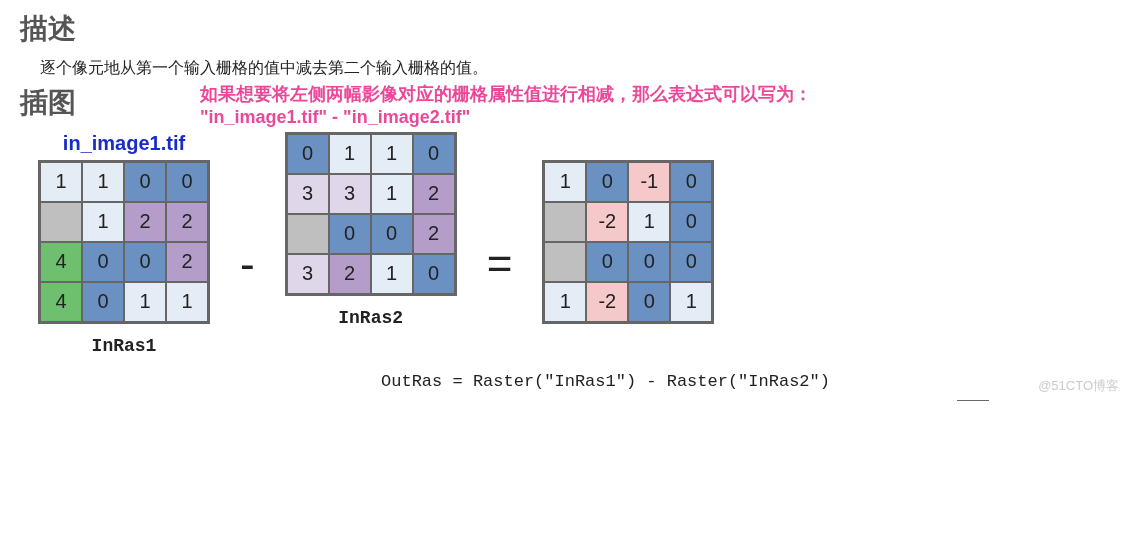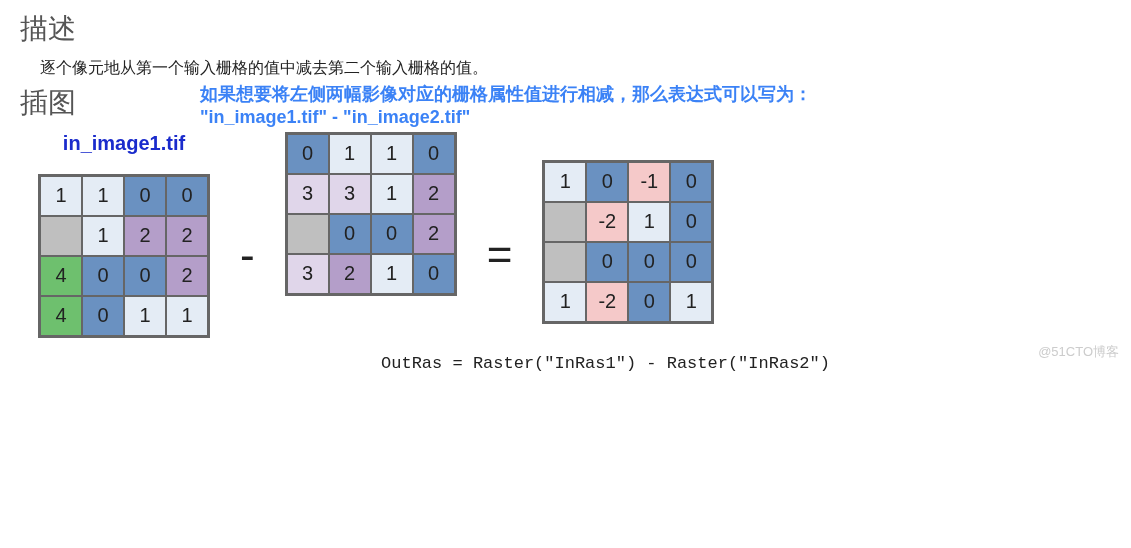--- a/index.html
+++ b/index.html
@@ -7,30 +7,30 @@
     padding: 10px 20px;
     font-family: "Microsoft YaHei", Arial, sans-serif;
     width: 1131px;
     box-sizing: border-box;
     position: relative;
   }
   .section-heading {
     font-size: 28px;
     color: #555;
     margin: 0 0 10px 0;
-    font-weight: normal;
+    font-weight: bold;
   }
   .desc-text {
     font-size: 16px;
     color: #222;
     margin: 0 0 4px 20px;
   }
   .annotation {
     font-family: "KaiTi", "STKaiti", serif;
-    color: #3b82f6;
+    color: #ec4899;
     font-size: 18px;
     font-weight: bold;
     margin-left: 180px;
     line-height: 1.3;
   }
   .annotation .expr {
     font-family: Arial, sans-serif;
     font-weight: bold;
   }
   .illu-area {
@@ -41,21 +41,21 @@
   .ras-block {
     display: inline-block;
     text-align: center;
     margin: 0 18px;
   }
   .ras-title-blue {
     color: #1a2bcc;
     font-weight: bold;
     font-size: 20px;
     font-family: Arial, sans-serif;
-    margin-bottom: 16px;
+    margin-bottom: 2px;
     height: 26px;
   }
   .ras-spacer { height: 26px; margin-bottom: 2px; }
   .grid {
     border: 2px solid #666;
     display: inline-block;
   }
   .row { display: flex; }
   .cell {
     width: 42px;
@@ -102,21 +102,21 @@
     font-family: "Courier New", monospace;
     font-size: 17px;
     text-align: center;
     margin-top: 16px;
     margin-left: 80px;
     color: #222;
   }
   .watermark {
     position: absolute;
     right: 12px;
-    bottom: 22px;
+    bottom: 6px;
     color: #ccc;
     font-size: 13px;
   }
 </style>
 </head>
 <body>
 
 <h2 class="section-heading">描述</h2>
 <p class="desc-text">逐个像元地从第一个输入栅格的值中减去第二个输入栅格的值。</p>
 
@@ -145,20 +145,21 @@
           <div class="cell" style="background: rgb(110, 192, 110);">4</div>
           <div class="cell" style="background: rgb(106, 145, 193);">0</div>
           <div class="cell" style="background: rgb(106, 145, 193);">0</div>
           <div class="cell" style="background: rgb(180, 158, 201);">2</div>
         </div><div class="row">
           <div class="cell" style="background: rgb(110, 192, 110);">4</div>
           <div class="cell" style="background: rgb(106, 145, 193);">0</div>
           <div class="cell" style="background: rgb(228, 236, 245);">1</div>
           <div class="cell" style="background: rgb(228, 236, 245);">1</div>
         </div></div>
+    <div class="ras-label">InRas1</div>
   </div>
 
   <div class="op-symbol">-</div>
 
   <div class="ras-block">
     <div class="grid"><div class="row">
           <div class="cell" style="background: rgb(106, 145, 193);">0</div>
           <div class="cell" style="background: rgb(228, 236, 245);">1</div>
           <div class="cell" style="background: rgb(228, 236, 245);">1</div>
           <div class="cell" style="background: rgb(106, 145, 193);">0</div>
@@ -171,20 +172,21 @@
           <div class="cell" style="background: rgb(191, 191, 191);"></div>
           <div class="cell" style="background: rgb(106, 145, 193);">0</div>
           <div class="cell" style="background: rgb(106, 145, 193);">0</div>
           <div class="cell" style="background: rgb(180, 158, 201);">2</div>
         </div><div class="row">
           <div class="cell" style="background: rgb(224, 214, 234);">3</div>
           <div class="cell" style="background: rgb(180, 158, 201);">2</div>
           <div class="cell" style="background: rgb(228, 236, 245);">1</div>
           <div class="cell" style="background: rgb(106, 145, 193);">0</div>
         </div></div>
+    <div class="ras-label">InRas2</div>
   </div>
 
   <div class="op-symbol">=</div>
 
   <div class="ras-block">
     <div class="ras-spacer"></div>
     <div class="grid"><div class="row">
           <div class="cell" style="background: rgb(228, 236, 245);">1</div>
           <div class="cell" style="background: rgb(106, 145, 193);">0</div>
           <div class="cell" style="background: rgb(245, 201, 201);">-1</div>

